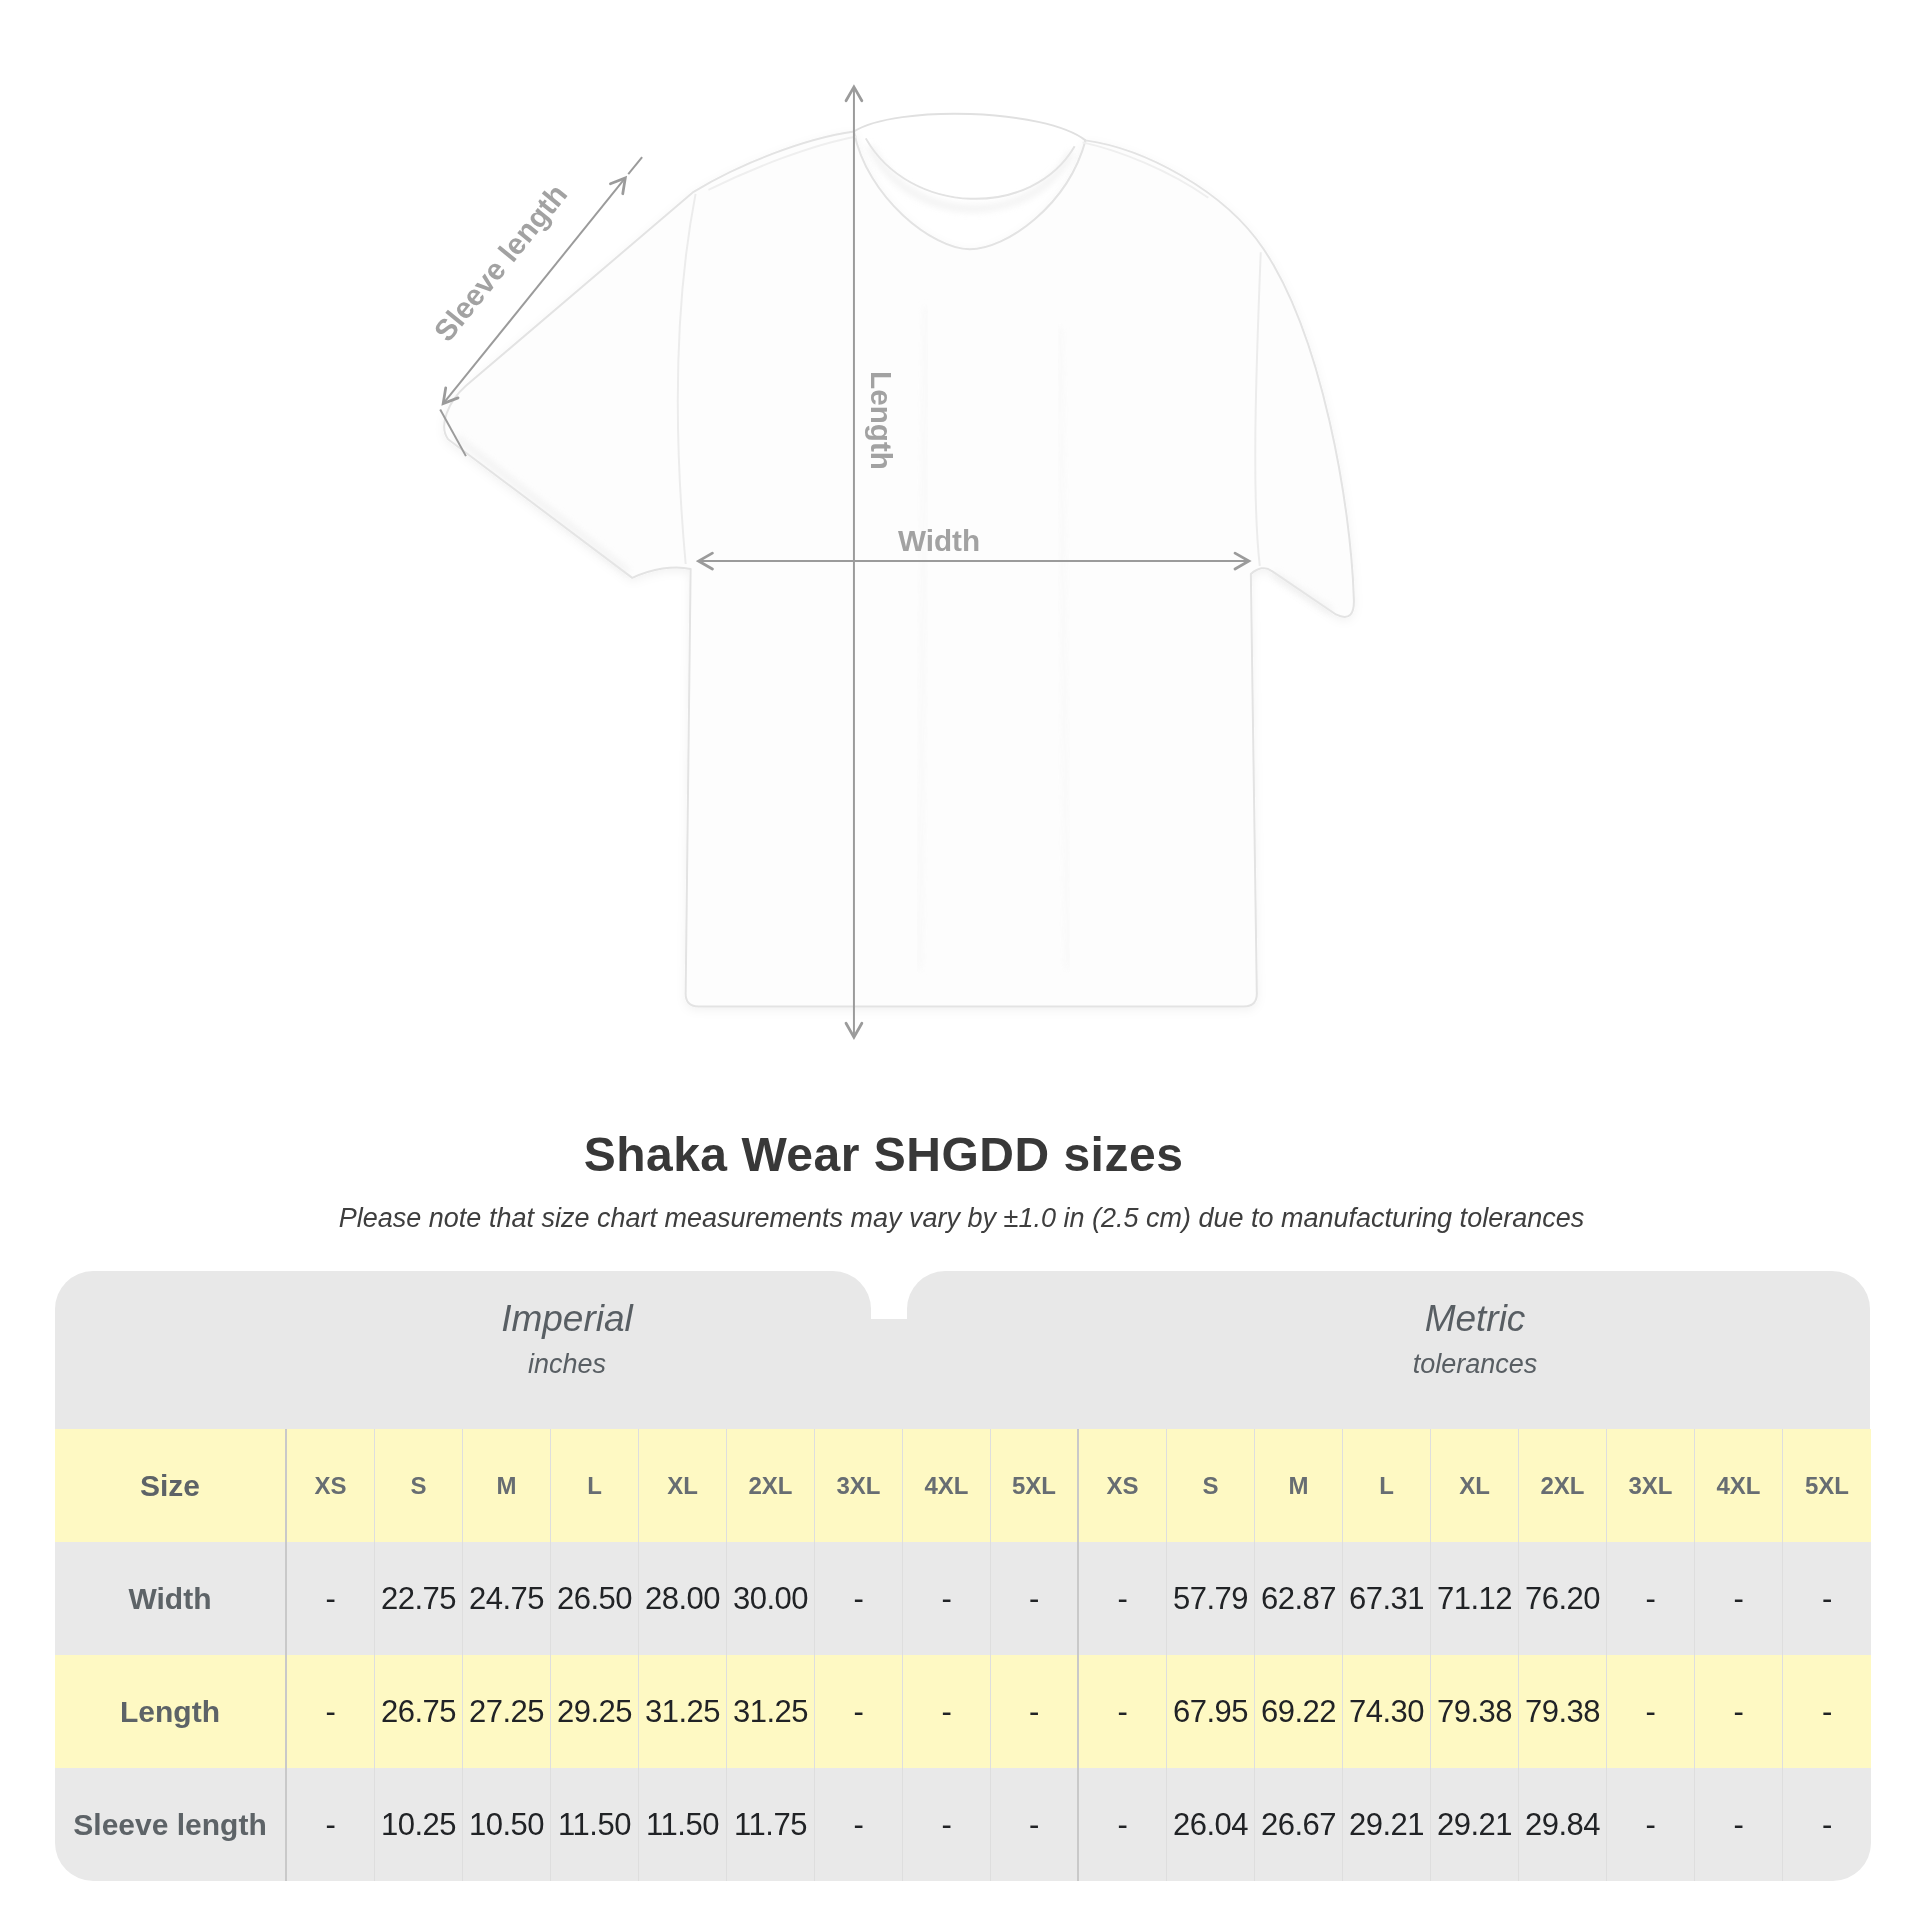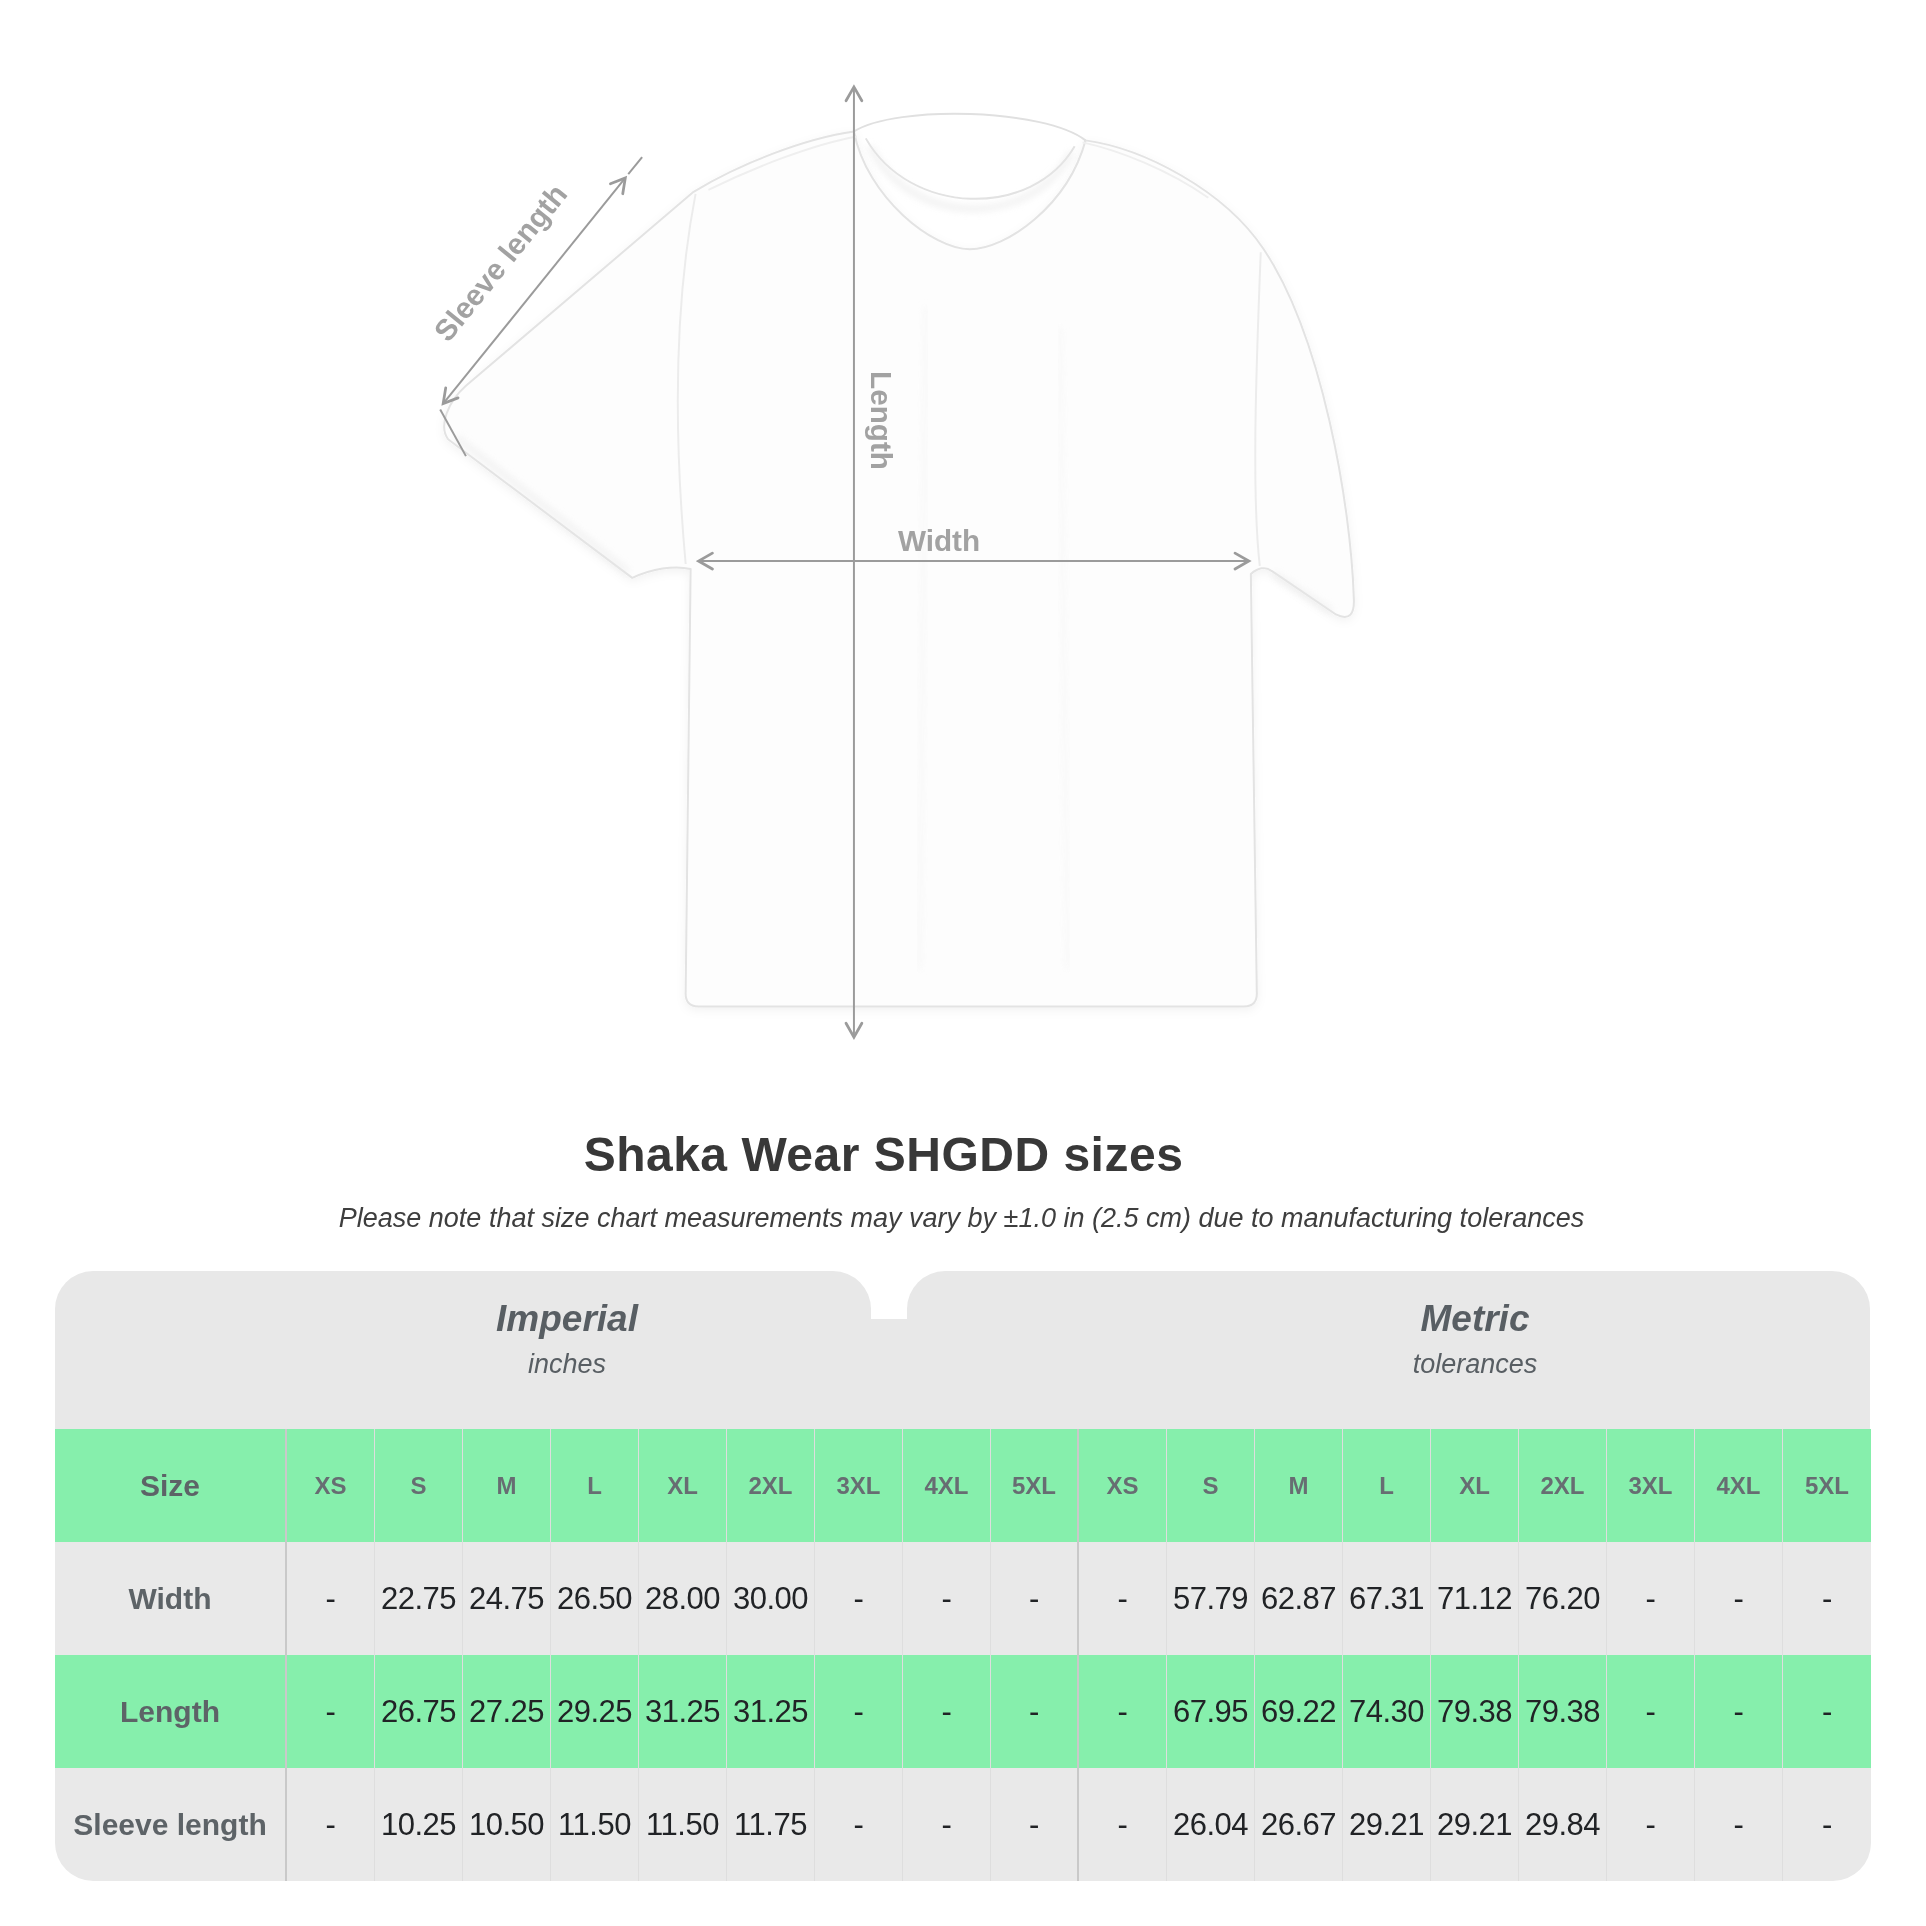--- a/index.html
+++ b/index.html
@@ -29,27 +29,27 @@
     text-align:center;font-size:27px;font-style:italic;color:#3e3e3e;
   }
 
   
   .size-table{position:absolute;left:55px;top:1271px;width:1816px;height:610px;}
   .band{position:absolute;top:0;height:158px;background:var(--band);}
   .band-left{left:0;width:816px;border-radius:38px 38px 0 0;}
   .band-right{left:852px;width:963px;border-radius:38px 38px 0 0;}
   .band-patch{position:absolute;left:810px;top:48px;width:67px;height:111px;background:var(--band);}
   .band-text{position:absolute;top:0;height:158px;text-align:center;color:#585e63;}
-  .band-text .band-name{margin-top:26px;font-size:37px;font-weight:bold;font-style:italic;line-height:44px;}
+  .band-text .band-name{margin-top:26px;font-size:37px;font-weight:normal;font-style:italic;line-height:44px;}
   .band-text .band-unit{margin-top:8px;font-size:27px;font-style:italic;line-height:30px;}
   .band-text.imp{left:0;width:1024px;}
   .band-text.met{left:1024px;width:792px;}
 
   .grid{position:absolute;left:0;top:158px;width:1816px;}
-  .trow{display:grid;grid-template-columns:232px repeat(18,1fr);height:113px;background:#86efac;}
+  .trow{display:grid;grid-template-columns:232px repeat(18,1fr);height:113px;background:#fef9c3;}
   .trow.gray{background:var(--stripe);}
   .trow.last{border-radius:0 0 38px 38px;overflow:hidden;}
   .cell{
     display:flex;align-items:center;justify-content:center;
     border-right:1px solid var(--divider);
     font-size:31px;color:var(--value);letter-spacing:-0.5px;
     overflow:hidden;white-space:nowrap;
   }
   .cell:last-child{border-right:none;}
   .cell.hb{border-right:2px solid var(--divider-heavy);}

